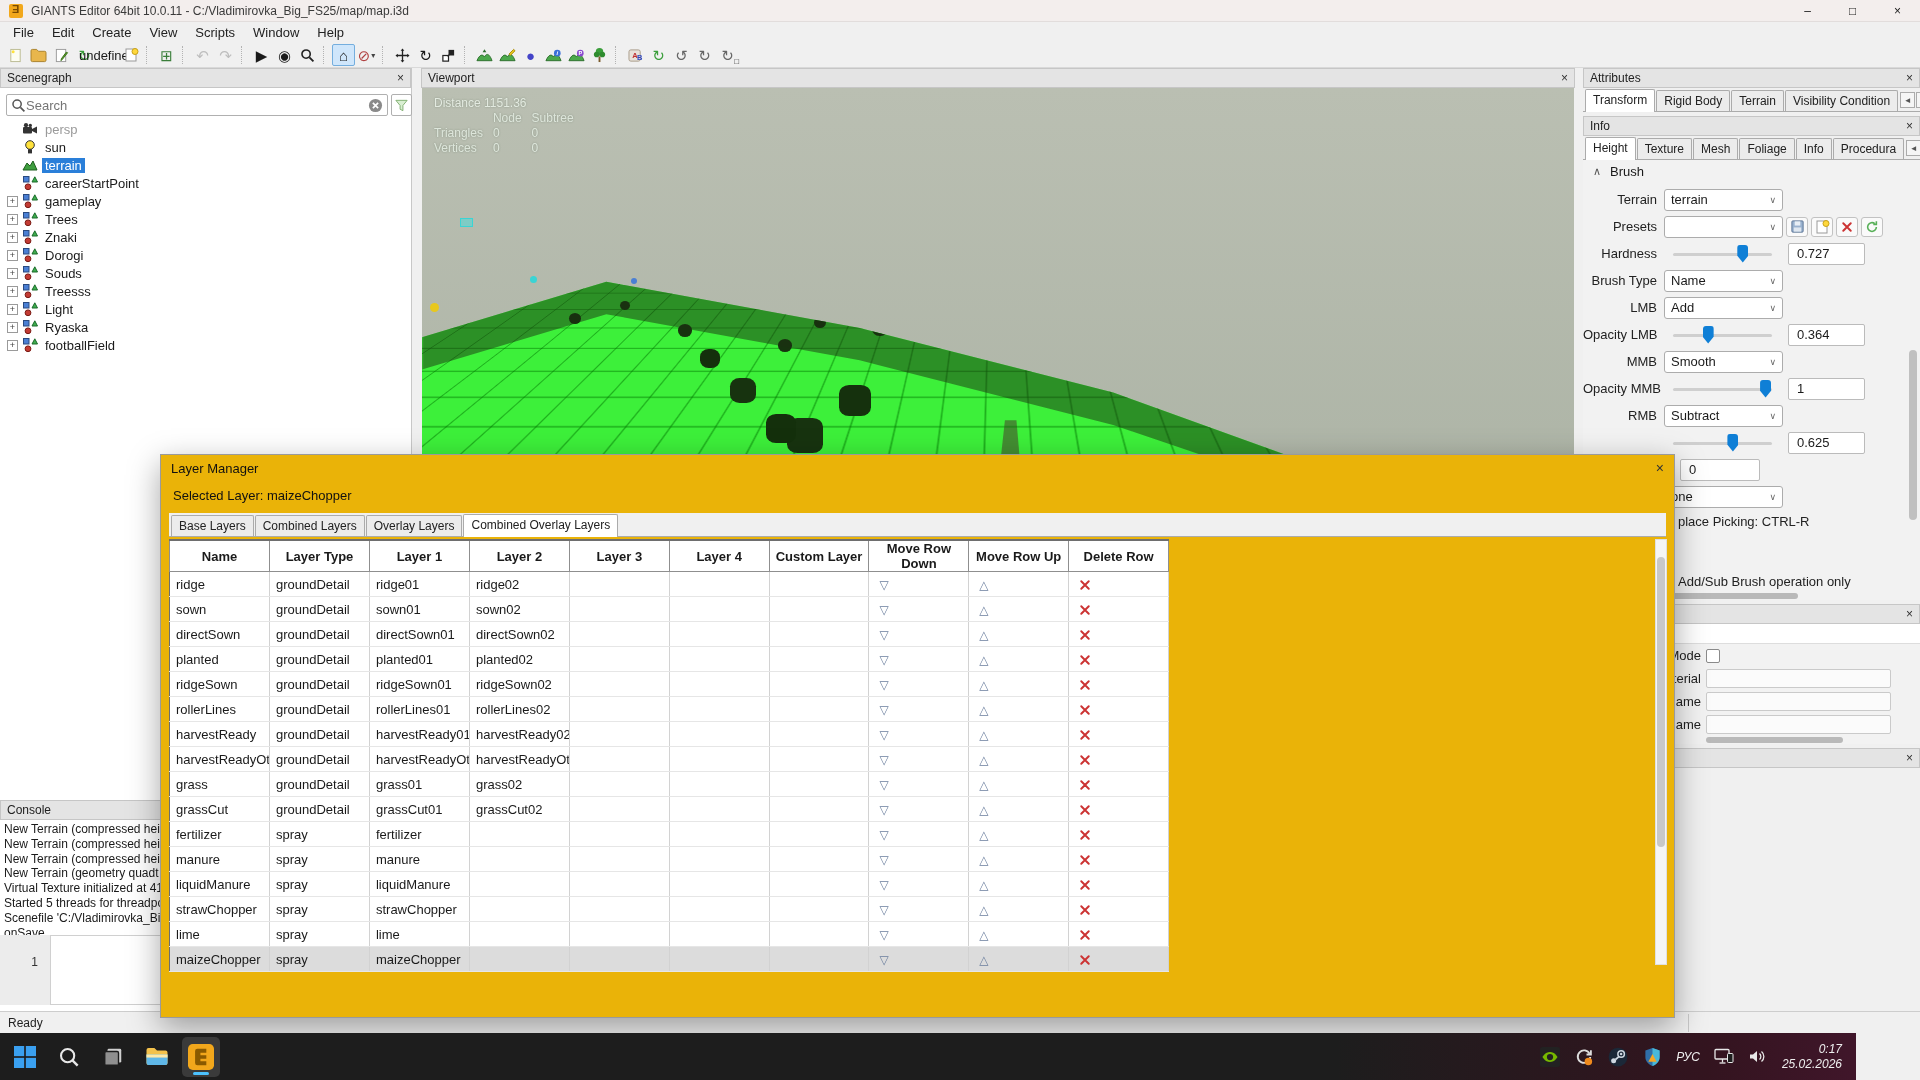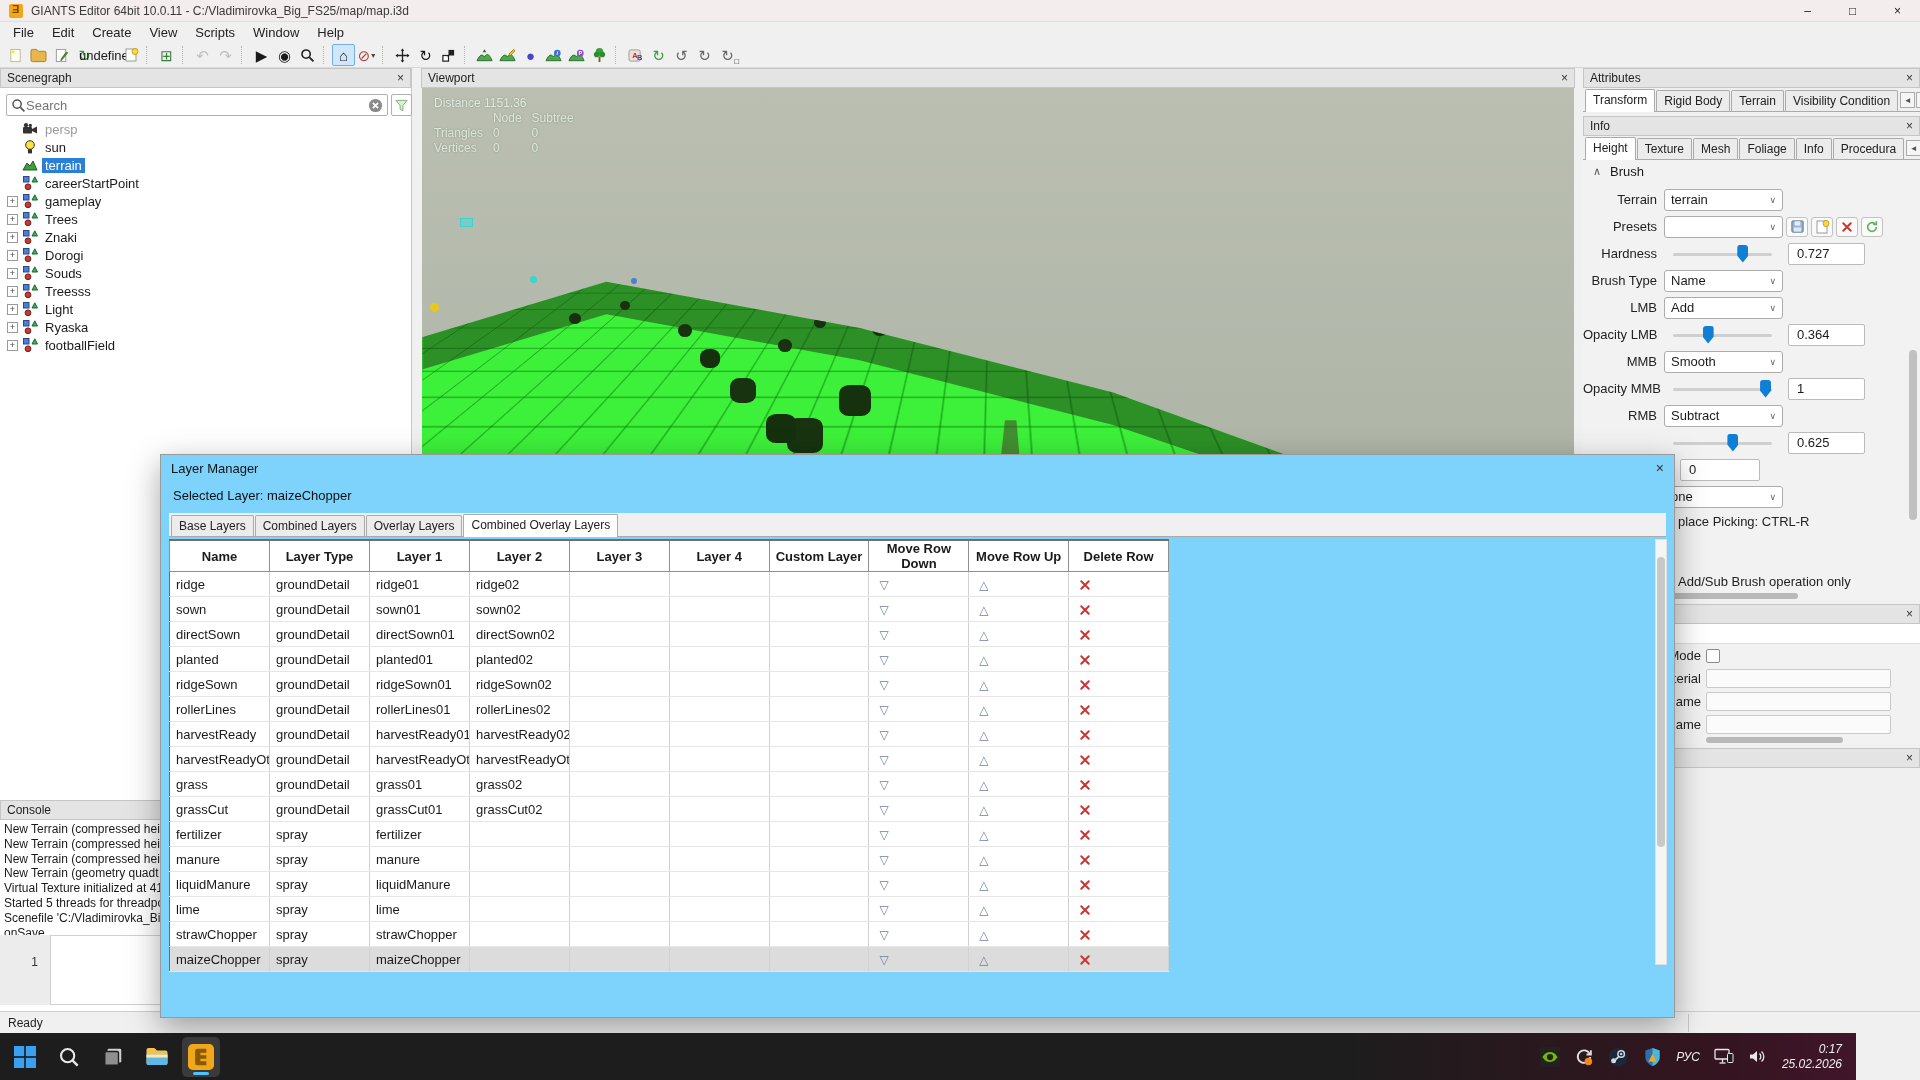--- a/index.html
+++ b/index.html
@@ -80,21 +80,21 @@
   .hscroll { position:relative; height:8px; }
   .hscroll .hthumb { position:absolute; top:1px; height:6px; background:#b9b9b9; border-radius:3px; }
   #attr-vscroll { position:absolute; right:3px; top:122px; width:8px; height:458px; }
   #attr-vscroll .vthumb { position:absolute; left:0; width:8px; top:160px; height:170px; background:#c0c0c0; border-radius:4px; }
   .p2row { height:23px; display:flex; align-items:center; background:#f2f2f2; }
   .p2label { width:118px; text-align:right; font-size:13px; color:#222; }
   .checkbox { width:14px; height:14px; border:1px solid #8a8a8a; border-radius:2px; background:#fff; margin-left:5px; }
   .p2field { width:185px; height:19px; border:1px solid #cacaca; background:#fbfbfb; border-radius:2px; margin-left:5px; }
 
   
-  #dialog { position:absolute; left:160px; top:454px; width:1515px; height:564px; background:#7dd3fc; border:1px solid #9a9a9a; box-shadow:0 10px 30px rgba(0,0,0,.35); z-index:40; }
+  #dialog { position:absolute; left:160px; top:454px; width:1515px; height:564px; background:#eab308; border:1px solid #9a9a9a; box-shadow:0 10px 30px rgba(0,0,0,.35); z-index:40; }
   #dlg-title { height:26px; display:flex; align-items:center; padding:0 10px; font-size:13px; color:#111; }
   #dlg-title .px { margin-left:auto; font-size:14px; color:#333; }
   #dlg-selected { position:absolute; left:12px; top:33px; font-size:13px; color:#111; }
   #dlg-tabs { position:absolute; left:8px; top:58px; right:8px; }
   #dlg-table { position:absolute; left:8px; top:84px; width:1000px; border-collapse:collapse; background:#fff; }
   #dlg-table th { border:1px solid #8f8f8f; border-top:2px solid #6e6e6e; font-size:13px; font-weight:bold; height:26px; background:#fff; }
   #dlg-table td { border-right:1px solid #d2d2d2; border-bottom:1px solid #e6e6e6; font-size:13px; height:25px; padding:0 6px; white-space:nowrap; overflow:hidden; max-width:100px; }
   #dlg-table { border:1px solid #6e6e6e; }
   #dlg-table tr.sel td { background:#dcdcdc; }
   .mvicon { color:#6b7f9e; font-size:12px; }
@@ -938,37 +938,37 @@
           <td></td>
           <td></td>
           <td></td>
           <td style="padding-left: 10px;"><span class="mvicon">▽</span></td>
           <td style="padding-left: 10px;"><span class="mvicon">△</span></td>
           <td style="padding-left: 10px;"><span class="delx"><svg width="12" height="12" viewBox="0 0 16 16">
                 <path d="M3 3 L13 13 M13 3 L3 13" stroke="#cc3333" stroke-width="2.6" stroke-linecap="round"></path>
               </svg></span></td>
         </tr>
         <tr>
+          <td>strawChopper</td>
+          <td>spray</td>
+          <td>strawChopper</td>
+          <td></td>
+          <td></td>
+          <td></td>
+          <td></td>
+          <td style="padding-left: 10px;"><span class="mvicon">▽</span></td>
+          <td style="padding-left: 10px;"><span class="mvicon">△</span></td>
+          <td style="padding-left: 10px;"><span class="delx"><svg width="12" height="12" viewBox="0 0 16 16">
+                <path d="M3 3 L13 13 M13 3 L3 13" stroke="#cc3333" stroke-width="2.6" stroke-linecap="round"></path>
+              </svg></span></td>
+        </tr>
+        <tr>
           <td>lime</td>
           <td>spray</td>
           <td>lime</td>
-          <td></td>
-          <td></td>
-          <td></td>
-          <td></td>
-          <td style="padding-left: 10px;"><span class="mvicon">▽</span></td>
-          <td style="padding-left: 10px;"><span class="mvicon">△</span></td>
-          <td style="padding-left: 10px;"><span class="delx"><svg width="12" height="12" viewBox="0 0 16 16">
-                <path d="M3 3 L13 13 M13 3 L3 13" stroke="#cc3333" stroke-width="2.6" stroke-linecap="round"></path>
-              </svg></span></td>
-        </tr>
-        <tr>
-          <td>strawChopper</td>
-          <td>spray</td>
-          <td>strawChopper</td>
           <td></td>
           <td></td>
           <td></td>
           <td></td>
           <td style="padding-left: 10px;"><span class="mvicon">▽</span></td>
           <td style="padding-left: 10px;"><span class="mvicon">△</span></td>
           <td style="padding-left: 10px;"><span class="delx"><svg width="12" height="12" viewBox="0 0 16 16">
                 <path d="M3 3 L13 13 M13 3 L3 13" stroke="#cc3333" stroke-width="2.6" stroke-linecap="round"></path>
               </svg></span></td>
         </tr>

